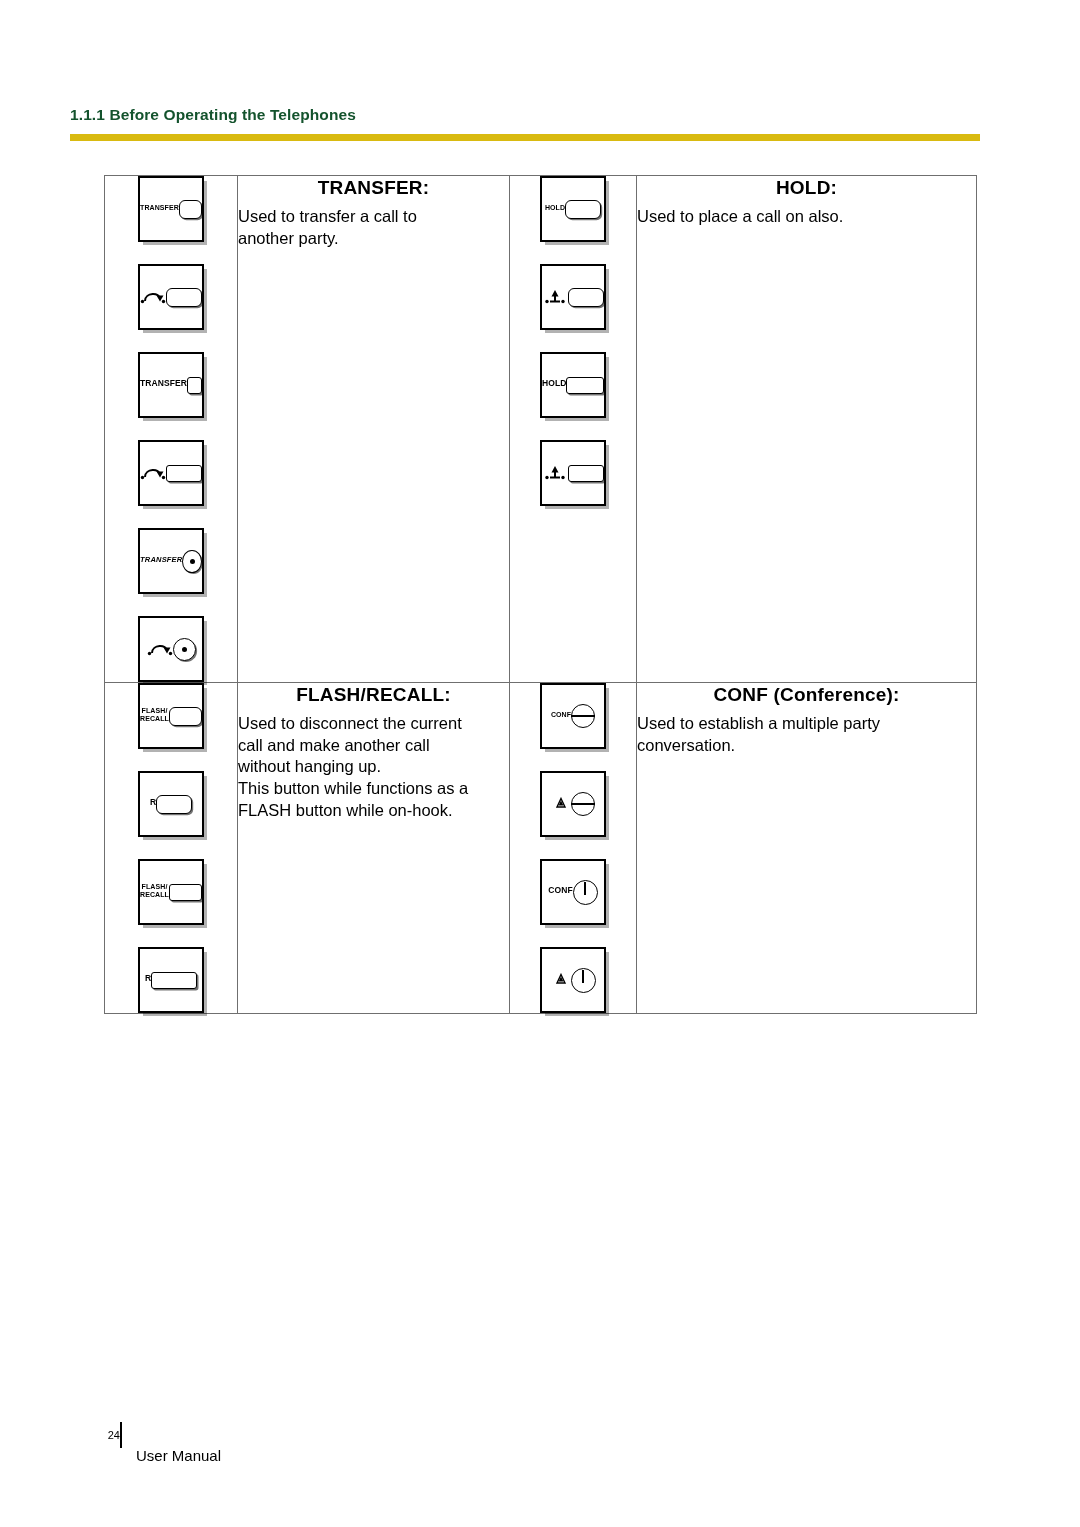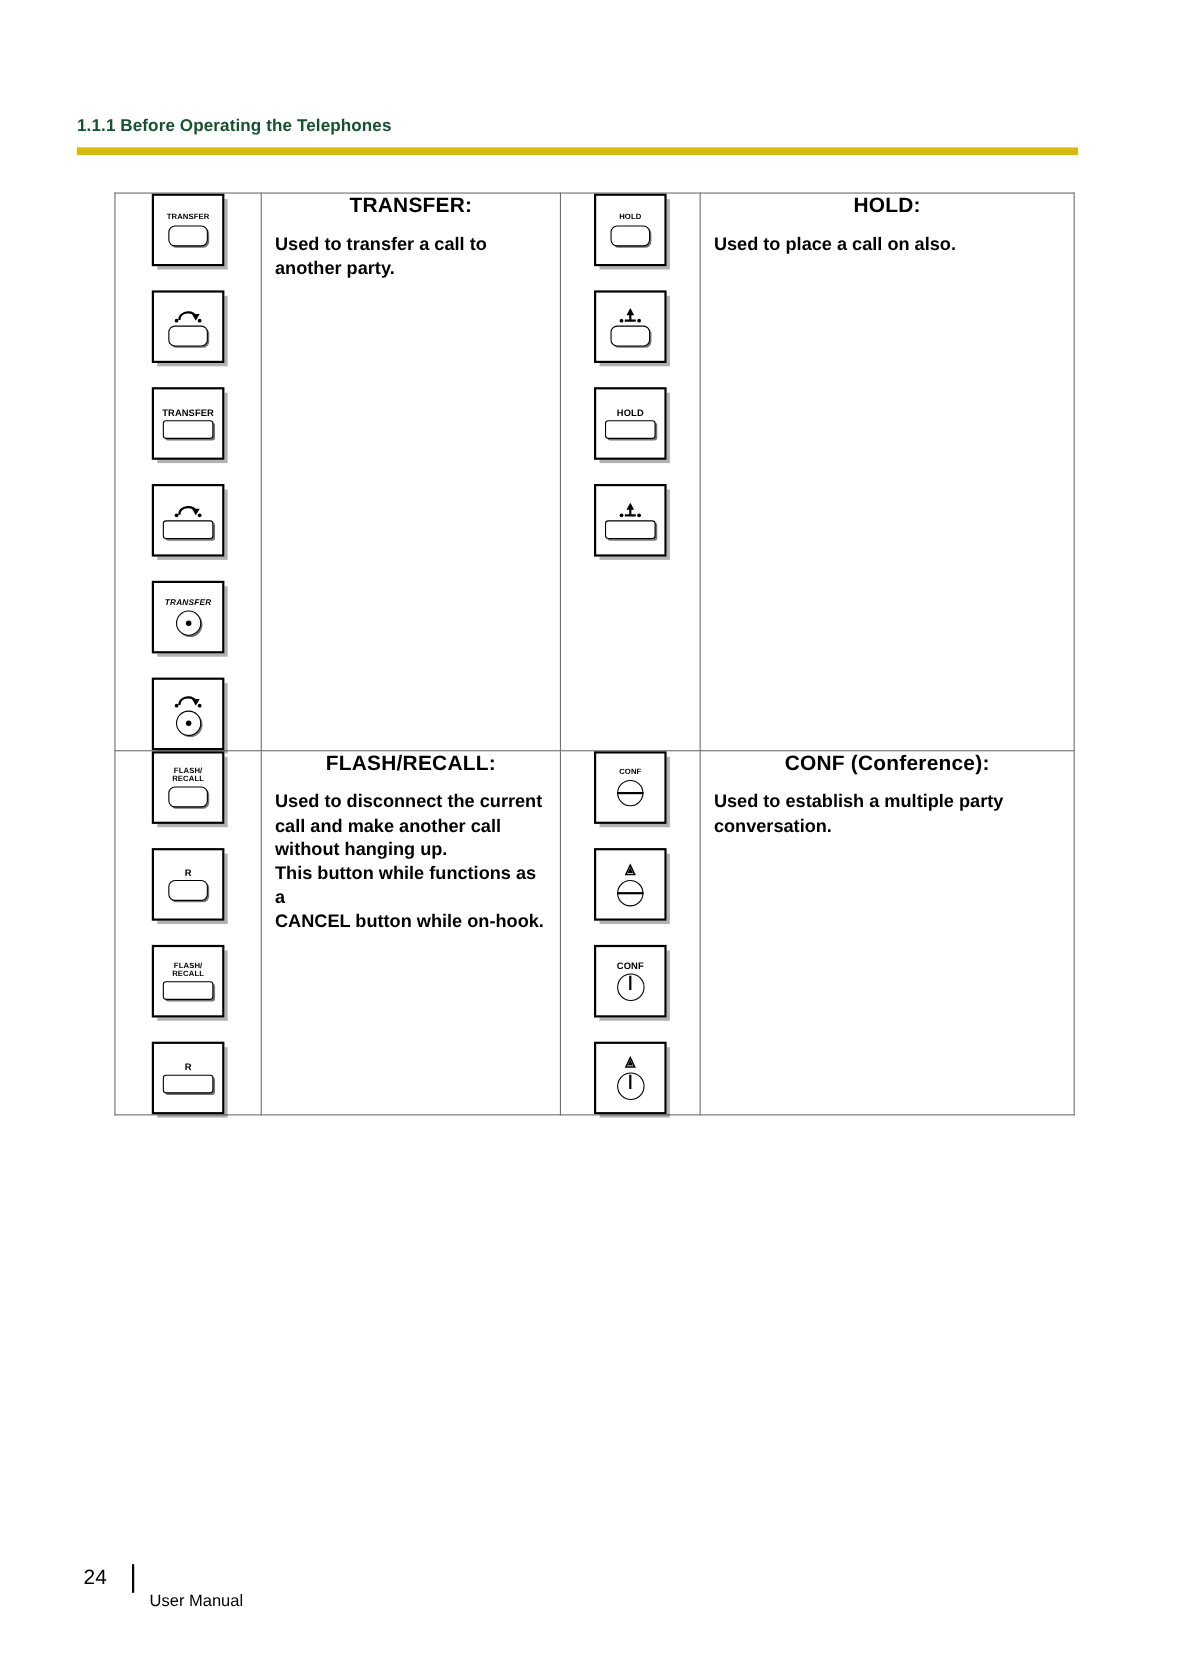--- a/index.html
+++ b/index.html
@@ -75,36 +75,35 @@
     font-size: 19px;
     font-weight: bold;
     line-height: 1.25;
     margin: 0 0 6px 0;
     letter-spacing: 0.2px;
     text-align: center;
   }
   .sec-body {
     font-size: 16.5px;
     line-height: 1.32;
-    margin: 12px;
-    font-weight: bold;
+    margin: 0;
   }
   .sec-body p { margin: 0; }
 
   
   .key {
     position: relative;
     width: 66px;
     height: 66px;
     box-sizing: border-box;
     background: #ffffff;
     border: 2.5px solid #000000;
     box-shadow: 4px 4px 0 -1px rgba(0,0,0,0.30);
     display: flex;
-    flex-direction: column;
+    flex-direction: row;
     align-items: center;
     justify-content: center;
   }
 
   .key-label {
     font-size: 7px;
     font-weight: bold;
     line-height: 1.05;
     text-align: center;
     letter-spacing: 0.1px;
@@ -207,22 +206,23 @@
   
   .footer {
     position: absolute;
     left: 76px;
     top: 1422px;
     display: flex;
     align-items: center;
     height: 26px;
   }
   .footer .pagenum {
-    font-size: 19px;
+    font-size: 11px;
     width: 44px;
+    text-align: right;
   }
   .footer .divider {
     width: 2px;
     height: 26px;
     background: #000;
     margin-right: 14px;
   }
   .footer .doc-title {
     font-size: 15px;
     margin-top: 41px;
@@ -370,21 +370,21 @@
           </div>
         </div>
       </td>
       <td class="text-cell">
         <div class="sec-title">FLASH/RECALL:</div>
         <div class="sec-body">
           <p>Used to disconnect the current</p>
           <p>call and make another call</p>
           <p>without hanging up.</p>
           <p>This button while functions as a</p>
-          <p>CANCEL button while on-hook.</p>
+          <p>FLASH button while on-hook.</p>
         </div>
       </td>
 
       <td class="icon-cell">
         <div class="icon-stack">
           <div class="key">
             <div class="key-label">CONF</div>
             <div class="cap-bar"></div>
           </div>
           <div class="key">

